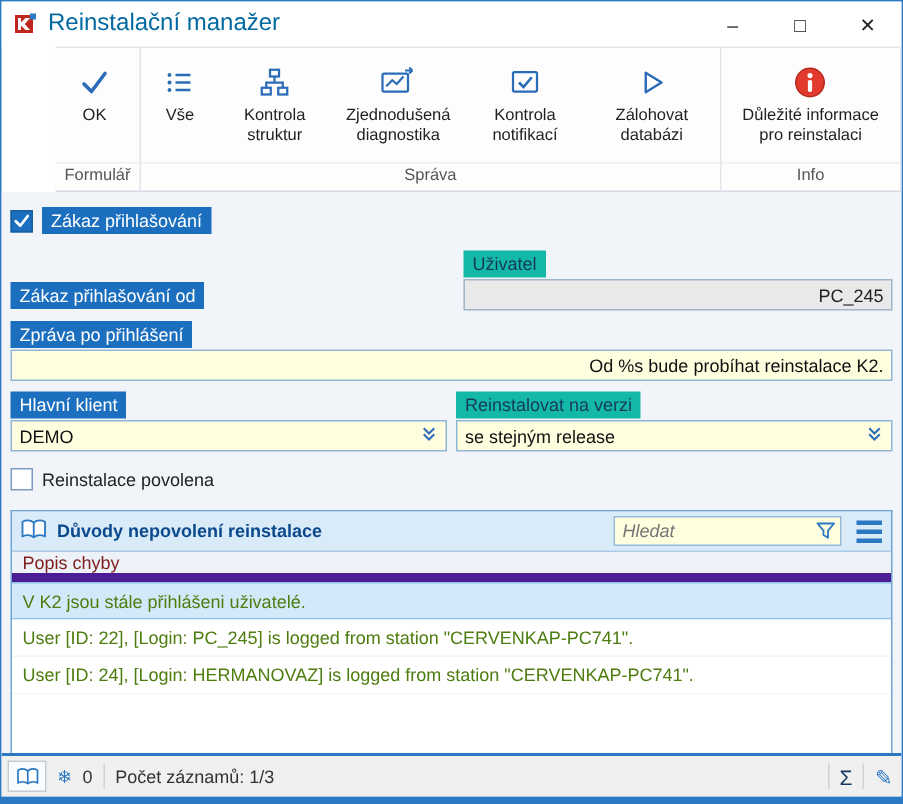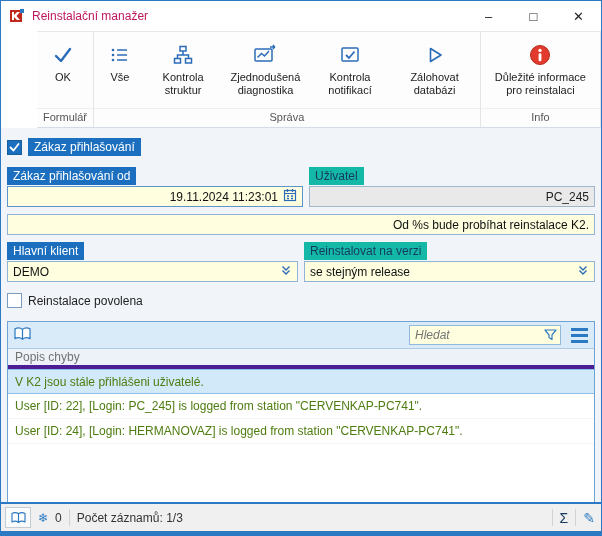--- a/index.html
+++ b/index.html
@@ -7,21 +7,21 @@
   .window{
     width:602px;height:536px;
     border:1px solid #2b79c2;border-bottom:5px solid #2b79c2;
     display:flex;flex-direction:column;background:#fff;
     font-family:"Liberation Sans",sans-serif;font-size:12px;color:#1a1a1a;
     overflow:hidden;
   }
   
   .titlebar{height:30px;flex:0 0 auto;display:flex;align-items:center;padding-left:8px;background:#fff;}
   .app-icon{width:16px;height:16px;display:inline-flex;}
-  .title{margin-left:7px;font-size:12px;color:#be185d;}
+  .title{margin-left:7px;font-size:16px;color:#0369a1;}
   .win-controls{margin-left:auto;display:flex;height:100%;}
   .win-btn{width:45px;height:100%;display:flex;align-items:center;justify-content:center;
     font-size:13px;color:#222;cursor:default;}
   
   .toolbar{height:97px;flex:0 0 auto;display:flex;background:#fdfdfd;
     border-top:1px solid #e8e8e8;border-bottom:1px solid #d5dce4;margin-left:36px;}
   .tb-group{display:flex;flex-direction:column;border-right:1px solid #e2e6ea;}
   .tb-btn-row{flex:1;display:flex;align-items:flex-start;padding:5px 3px 0;}
   .tb-btn{display:flex;flex-direction:column;align-items:center;padding:2px 7px;min-width:46px;text-align:center;}
   .tb-ico{height:32px;display:flex;align-items:center;justify-content:center;}
@@ -60,21 +60,21 @@
   .grid-title{font-weight:bold;color:#0a4a8c;font-size:12px;}
   .search-wrap{position:relative;width:152px;height:20px;margin-left:auto;}
   .search{width:100%;height:100%;border:1px solid #94b8da;background:#ffffe0;
     font-style:italic;color:#8a8a8a;padding:0 20px 0 5px;font-size:12px;
     font-family:"Liberation Sans",sans-serif;outline:none;}
   .funnel{position:absolute;right:4px;top:4px;pointer-events:none;}
   .hamb{width:24px;height:22px;display:flex;flex-direction:column;justify-content:center;
     align-items:center;gap:3px;cursor:pointer;}
   .hamb i{display:block;width:17px;height:3px;background:#2b79c2;}
   .col-header{height:20px;flex:0 0 auto;display:flex;align-items:center;padding:0 7px;
-    background:#edf2f8;border-bottom:4px solid #4c1d95;color:#737373;}
+    background:#edf2f8;border-bottom:6px solid #4c1d95;color:#7f1d1d;}
   .grow{height:25px;flex:0 0 auto;display:flex;align-items:center;padding:0 7px;
     background:#fff;border-bottom:1px solid #f1f4f8;color:#4d7c0f;}
   .grow.selected{background:#d2e9f9;border:1px solid #8fc0e8;border-left:none;border-right:none;}
   .grid-fill{flex:1;background:#fff;}
   
   .statusbar{height:27px;flex:0 0 auto;display:flex;align-items:center;gap:7px;
     background:#f0f0f0;padding:0 6px 0 4px;color:#333;font-size:12px;}
   .sb-box{width:26px;height:21px;border:1px solid #c3ccd4;background:#fafbfc;
     display:inline-flex;align-items:center;justify-content:center;}
   .sb-sep{width:1px;height:17px;background:#d2d2d2;}
@@ -202,41 +202,32 @@
         <svg width="11" height="11" viewBox="0 0 11 11">
             <path d="M1.5 5.5l3 3 5-6.5" stroke="#ffffff" stroke-width="1.8" fill="none" stroke-linecap="round" stroke-linejoin="round"></path>
           </svg>
       </span>
       <span class="chip req">Zákaz přihlašování</span>
     </div>
 
     <div class="frow">
       <div class="field w-date">
         <span class="chip req flabel">Zákaz přihlašování od</span>
-        <div class="finput date">
-          <span class="ellipsis">19.11.2024 11:23:01</span>
-          <span>
-            <svg width="14" height="14" viewBox="0 0 14 14" fill="none" stroke="#2b6cb8" stroke-width="1.2">
-              <rect x="1.5" y="2.5" width="11" height="10"></rect>
-              <path d="M1.5 5.5h11M4.5 1v3M9.5 1v3"></path>
-              <path d="M4 8h2M8 8h2M4 10.5h2M8 10.5h2" stroke-width="1.4"></path>
-            </svg>
-          </span>
-        </div>
       </div>
       <div class="field w-rest">
         <span class="chip flabel">Uživatel</span>
         <div class="finput readonly">
           <span class="ellipsis">PC_245</span>
         </div>
       </div>
     </div>
 
     <div class="frow">
       <div class="field w-rest">
+        <span class="chip req flabel">Zpráva po přihlášení</span>
         <div class="finput">
           <span class="ellipsis">Od %s bude probíhat reinstalace K2.</span>
         </div>
       </div>
     </div>
 
     <div class="frow">
       <div class="field half">
         <span class="chip req flabel">Hlavní klient</span>
         <div class="finput combo">
@@ -267,20 +258,21 @@
     </div>
 
     <div class="grid">
       <div class="grid-header">
         <span>
           <svg width="19" height="15" viewBox="0 0 20 16" fill="#ffffff" stroke="#2b79c2" stroke-width="1.3" stroke-linejoin="round">
             <path d="M2 3c3-1.5 6-1 8 .6C12 2 15 1.5 18 3v10.5c-3-1.5-6-1-8 .6-2-1.6-5-2.1-8-.6Z"></path>
             <path d="M10 3.6v10.5" fill="none"></path>
           </svg>
         </span>
+        <span class="grid-title">Důvody nepovolení reinstalace</span>
         <span class="search-wrap">
           <input class="search" type="text" placeholder="Hledat" style="">
           <span class="funnel">
             <svg width="13" height="12" viewBox="0 0 13 12" fill="none" stroke="#2b79c2" stroke-width="1.2" stroke-linejoin="round">
               <path d="M1 1h11L8 5.8v4.7L5 8.6V5.8Z"></path>
             </svg>
           </span>
         </span>
         <span class="hamb">
             <i></i>

